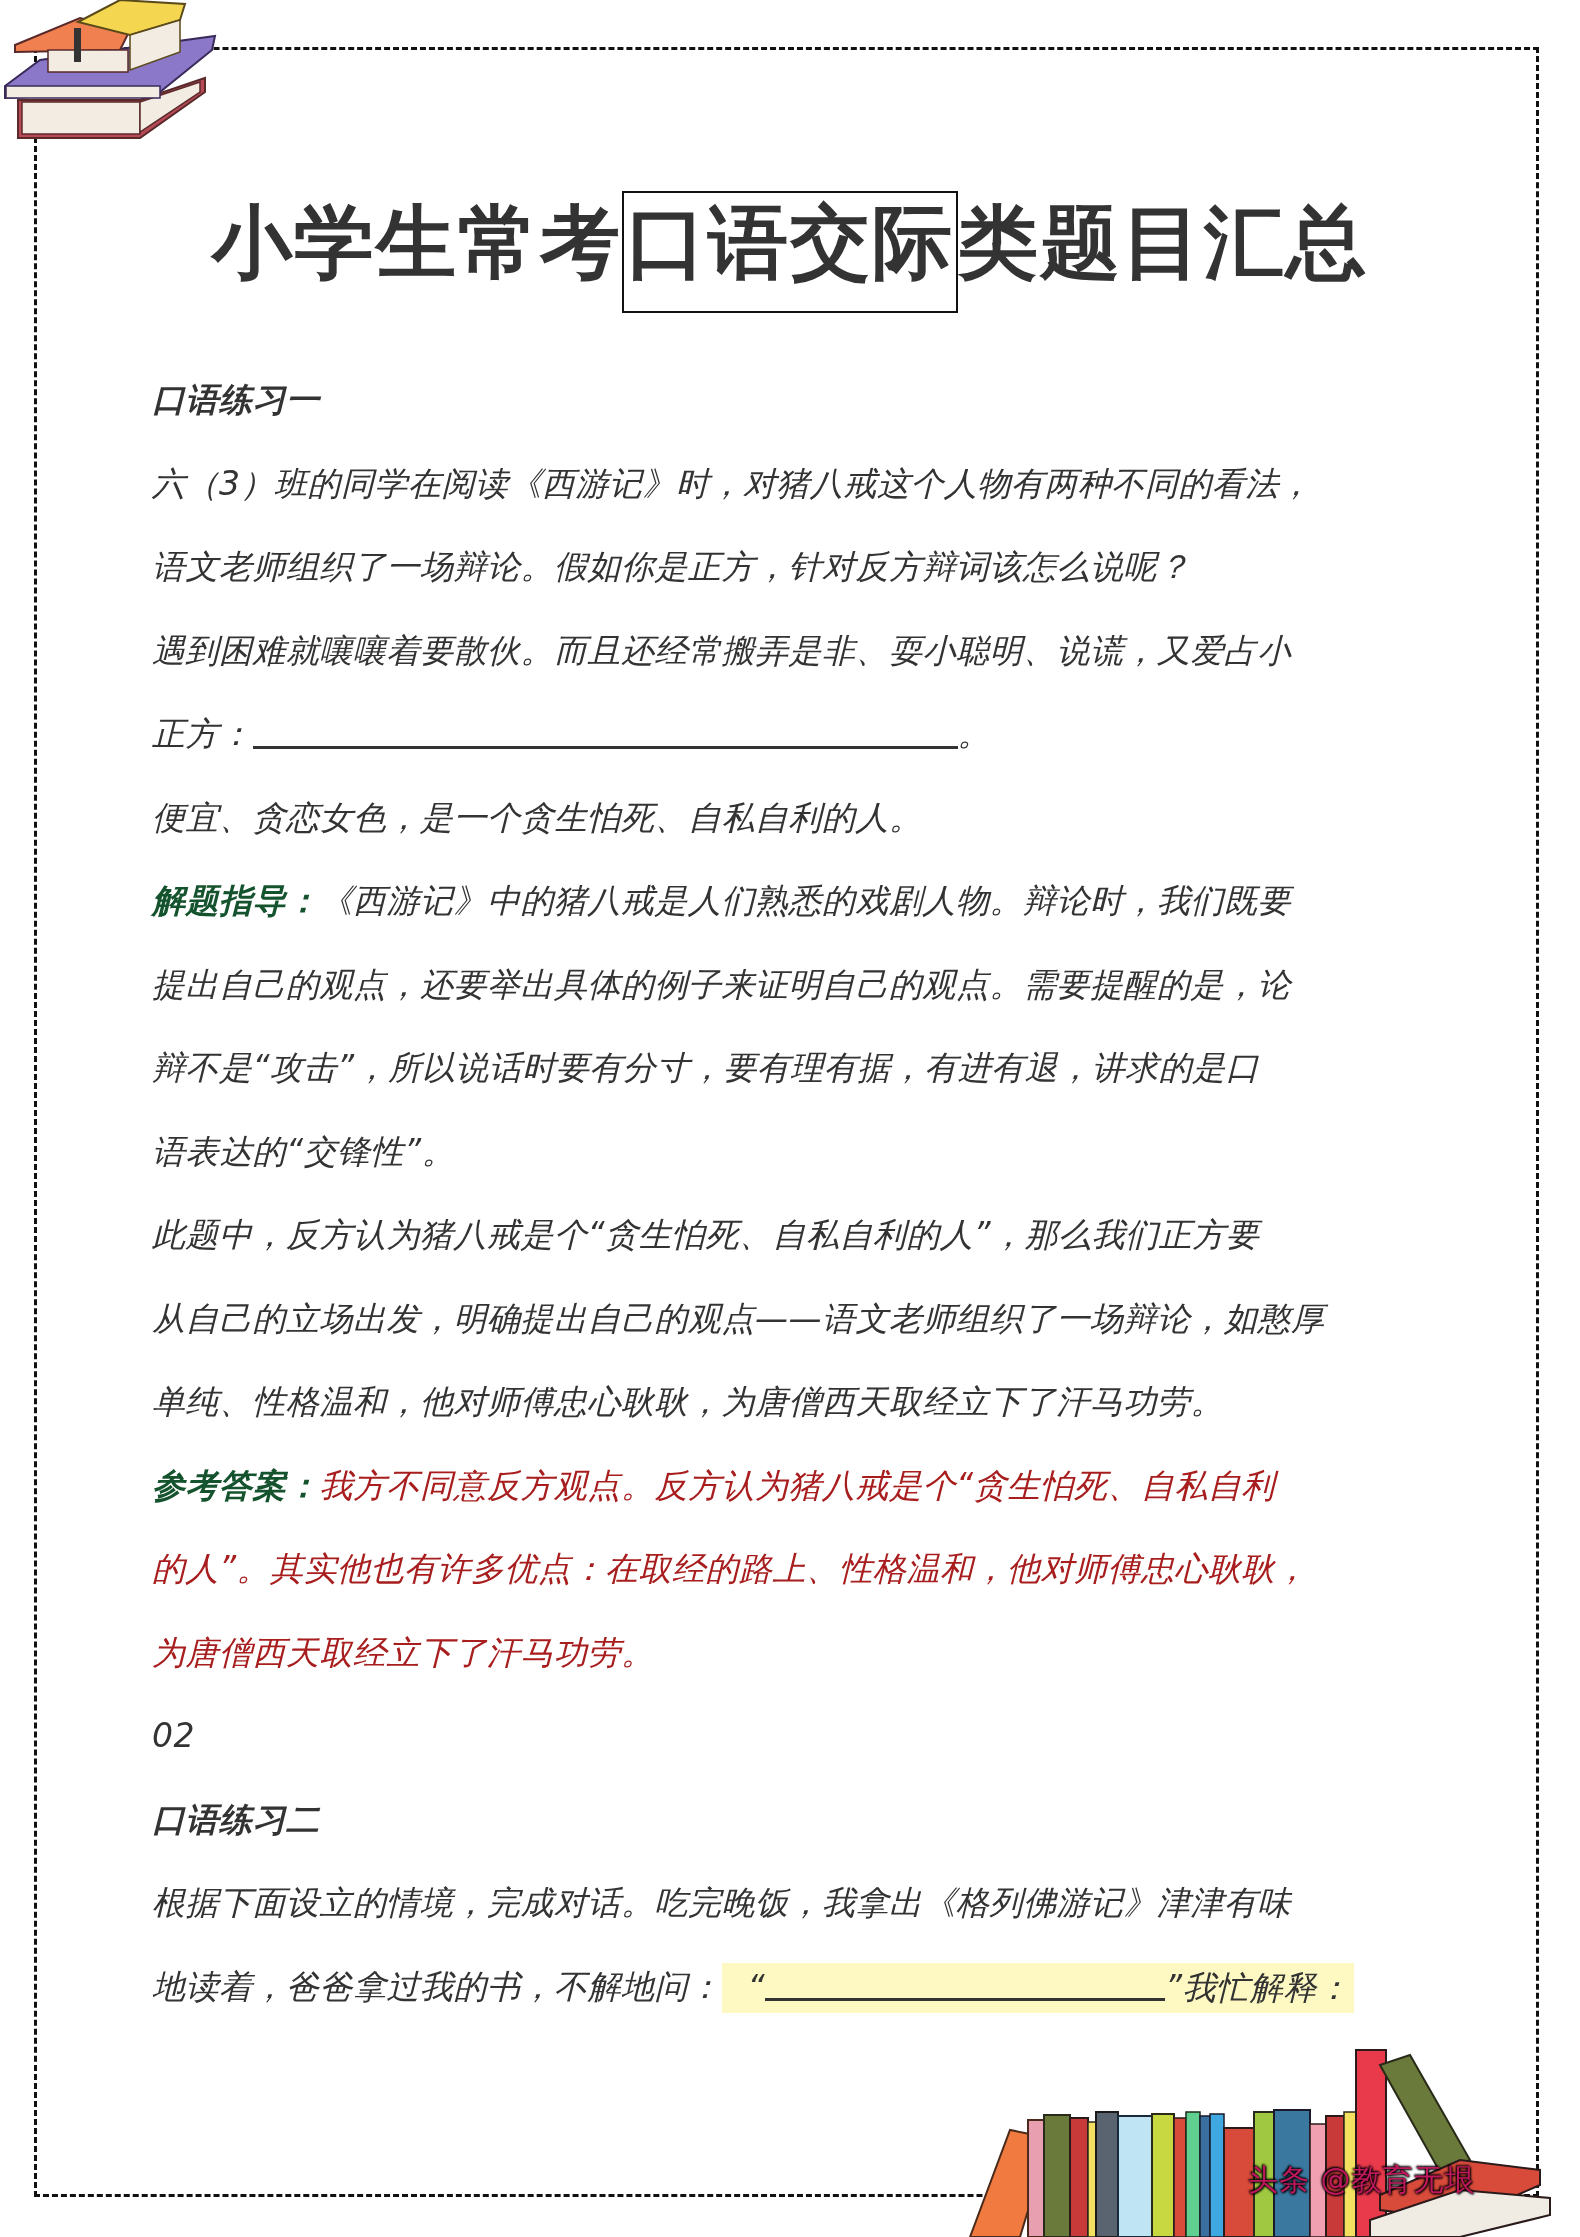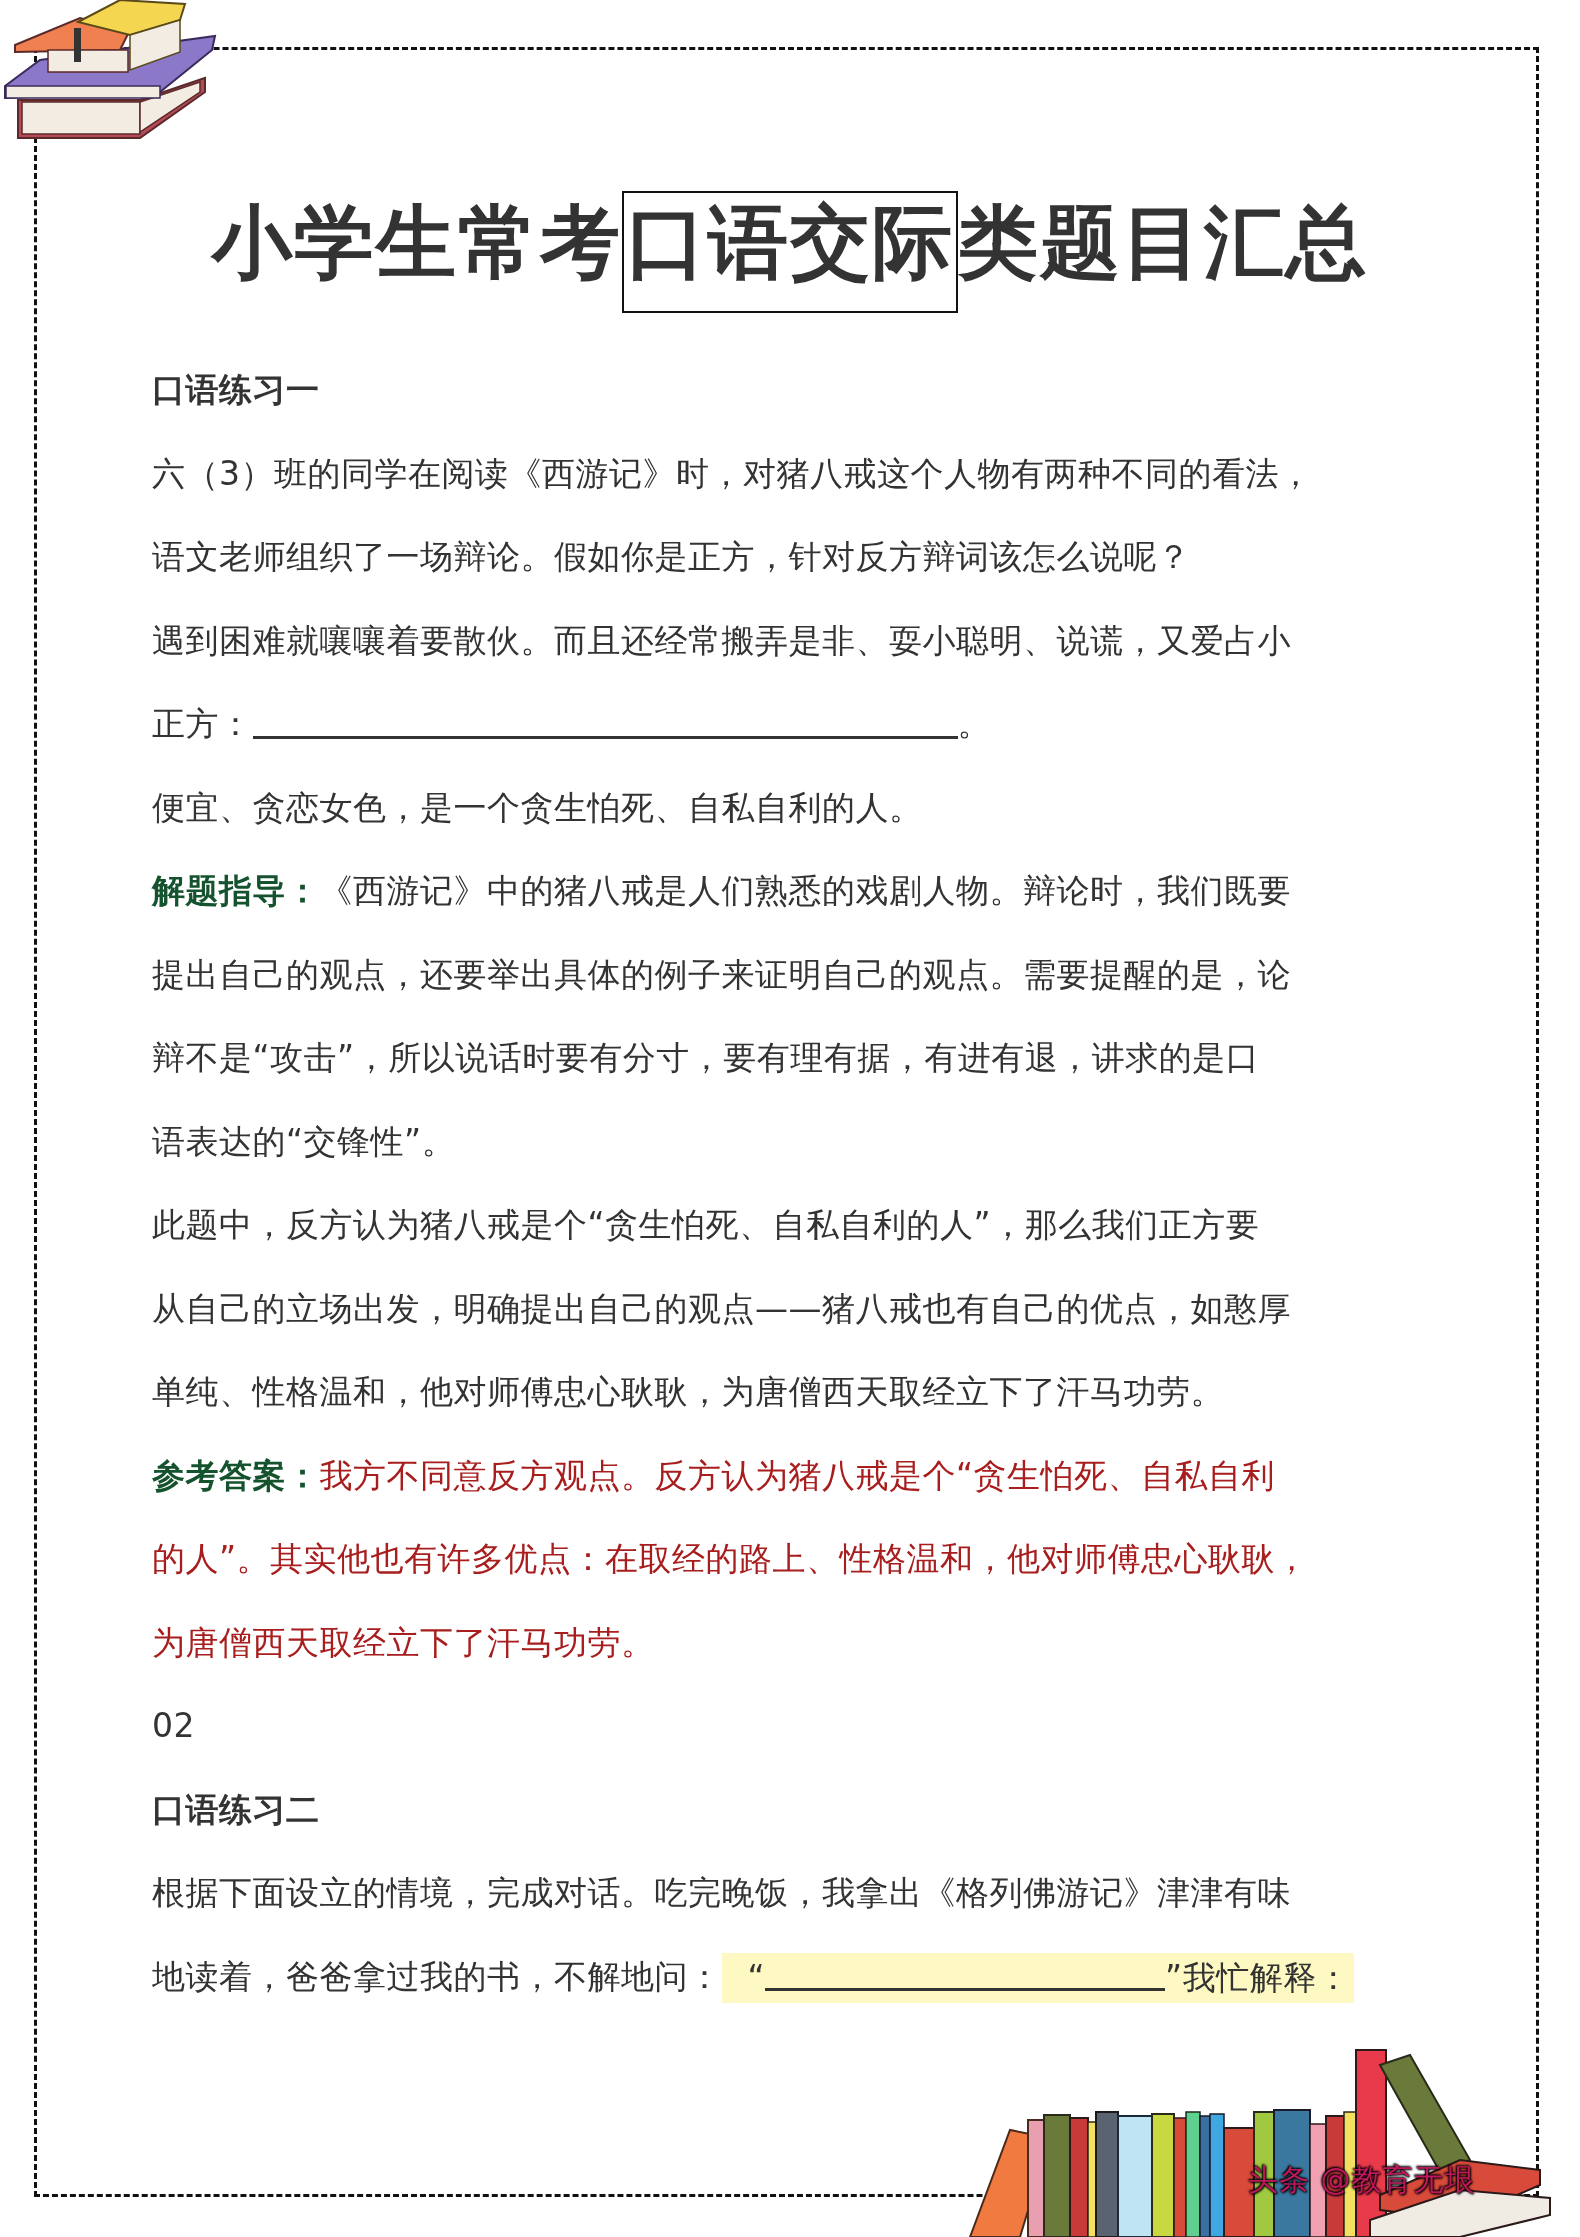--- a/index.html
+++ b/index.html
@@ -29,22 +29,23 @@
   }
   .title .boxed {
     display: inline-block;
     border: 2px solid #111111;
     padding: 0 2px 18px 2px;
     line-height: 100px;
   }
 
   .content {
     position: absolute;
-    left: 152px; top: 348px;
+    left: 152px; top: 358px;
     width: 1280px;
+    font-style: italic;
   }
   .line {
     height: 83.5px;
     line-height: 83.5px;
     font-size: 33px;
     white-space: nowrap;
     color: #333333;
     letter-spacing: 0.5px;
   }
   .line.heading { font-weight: bold; }
@@ -123,21 +124,21 @@
   <div class="line">便宜、贪恋女色，是一个贪生怕死、自私自利的人。</div>
 
   <div class="line">
     <span class="label-red">解题指导：</span><span>《西游记》中的猪八戒是人们熟悉的戏剧人物。辩论时，我们既要</span>
   </div>
   <div class="line">提出自己的观点，还要举出具体的例子来证明自己的观点。需要提醒的是，论</div>
   <div class="line">辩不是“攻击”，所以说话时要有分寸，要有理有据，有进有退，讲求的是口</div>
   <div class="line">语表达的“交锋性”。</div>
 
   <div class="line">此题中，反方认为猪八戒是个“贪生怕死、自私自利的人”，那么我们正方要</div>
-  <div class="line">从自己的立场出发，明确提出自己的观点——猪八戒也有自己的优点，如憨厚</div>
+  <div class="line">从自己的立场出发，明确提出自己的观点——语文老师组织了一场辩论，如憨厚</div>
   <div class="line">单纯、性格温和，他对师傅忠心耿耿，为唐僧西天取经立下了汗马功劳。</div>
 
   <div class="line answer">
     <span class="label-red">参考答案：</span><span>我方不同意反方观点。反方认为猪八戒是个“贪生怕死、自私自利</span>
   </div>
   <div class="line answer">的人”。其实他也有许多优点：在取经的路上、性格温和，他对师傅忠心耿耿，</div>
   <div class="line answer">为唐僧西天取经立下了汗马功劳。</div>
 
   <div class="line">02</div>
 

